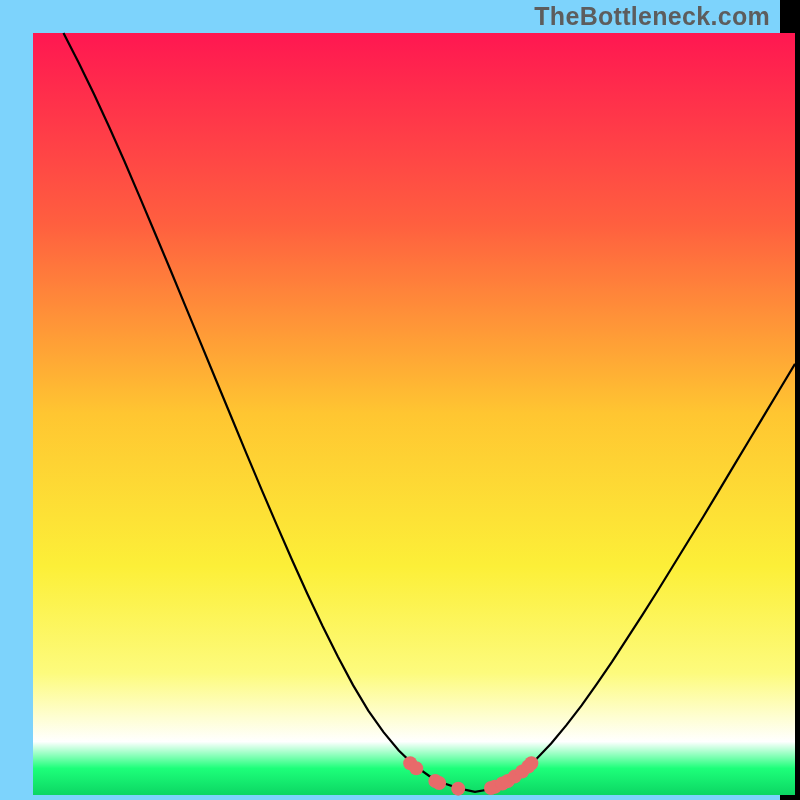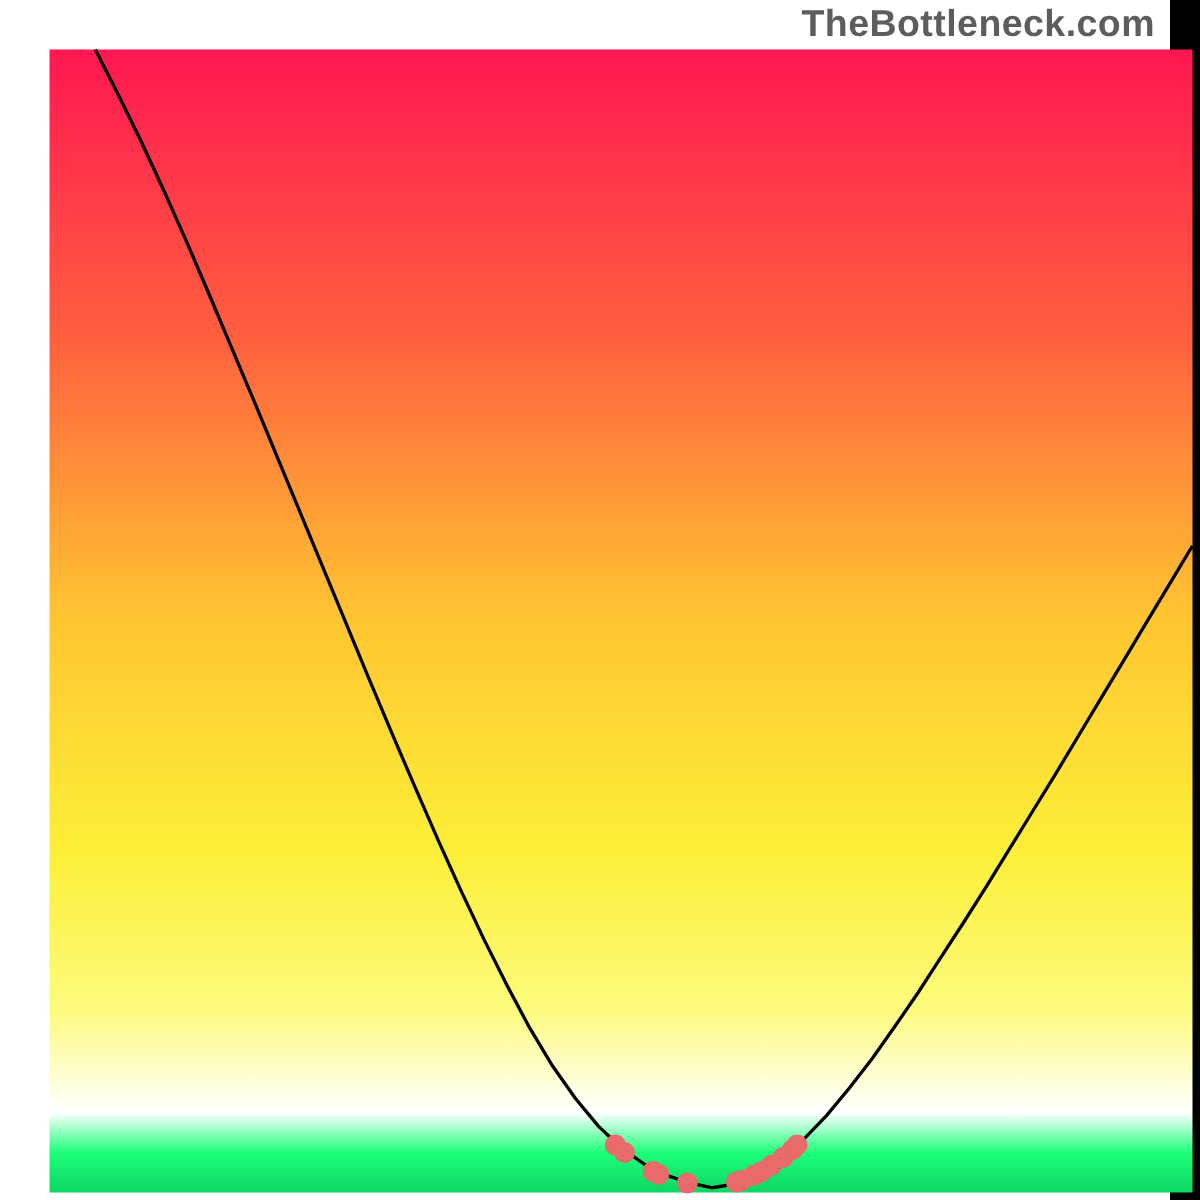--- a/index.html
+++ b/index.html
@@ -9,21 +9,21 @@
     height: 800px;
     background: #000000;
     overflow: hidden;
     font-family: Arial, Helvetica, sans-serif;
   }
 
   .frame {
     position: relative;
     width: 780px;
     height: 800px;
-    background: #ffffff;
+    background: #7dd3fc;
   }
 
   .watermark {
     position: absolute;
     top: 2px;
     right: 10px;
     font-size: 25px;
     font-weight: 600;
     text-align: right;
     color: #5d5d5d;

